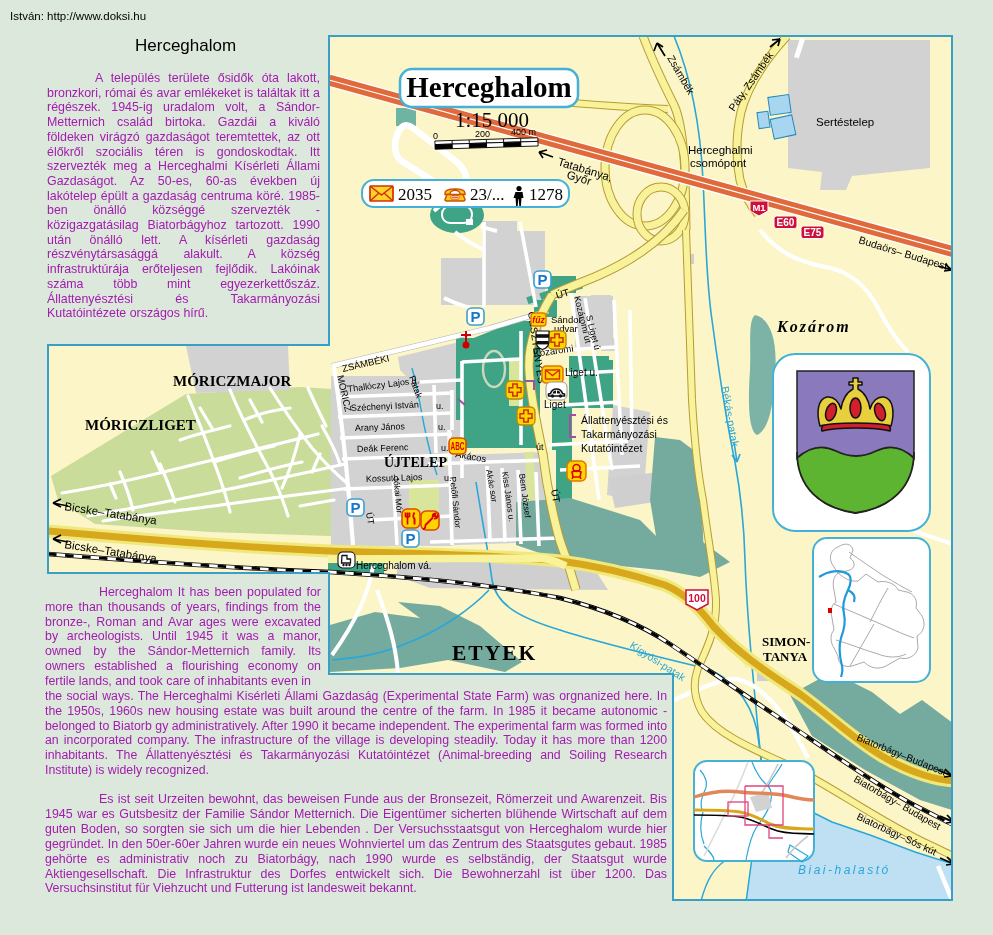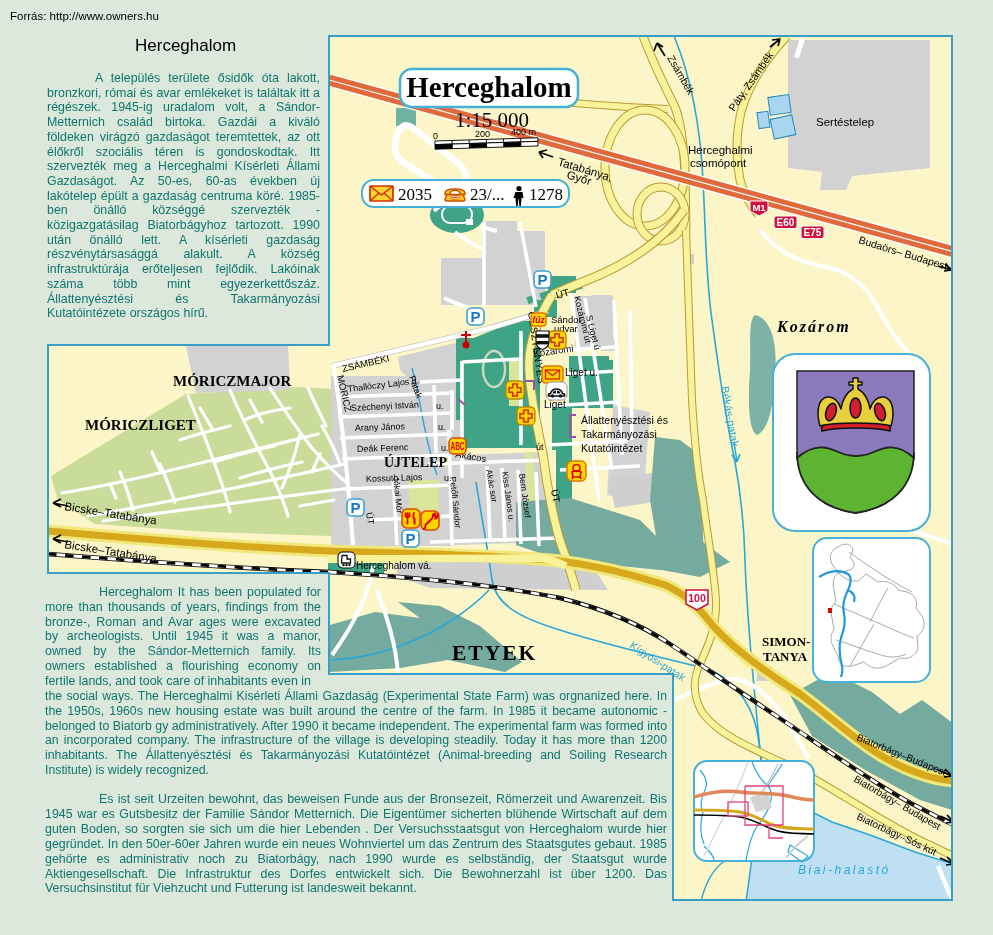--- a/index.html
+++ b/index.html
@@ -1,23 +1,23 @@
 <!DOCTYPE html>
 <html><head>
 <meta charset="utf-8">
 <style>
   html,body{margin:0;padding:0;}
   body{width:993px;height:935px;background:#dce8db;font-family:"Liberation Sans",sans-serif;position:relative;overflow:hidden;}
   .abs{position:absolute;}
-  .just{text-align:justify;color:#0f766e;}
+  .just{text-align:justify;color:#a21caf;}
 </style>
 </head>
 <body>
 
-<div class="abs" style="left:10px;top:10px;font-size:11.5px;color:#000;">Forrás: http://www.owners.hu</div>
+<div class="abs" style="left:10px;top:10px;font-size:11.5px;color:#000;">István: http://www.doksi.hu</div>
 
 <div class="abs" style="left:135px;top:36px;font-size:17px;color:#000;">Herceghalom</div>
 
 <div class="abs just" style="left:47px;top:71px;width:273px;font-size:12.4px;line-height:14.7px;text-indent:48px;">A település területe ősidők óta lakott, bronzkori, római és avar emlékeket is találtak itt a régészek. 1945-ig uradalom volt, a Sándor-Metternich család birtoka. Gazdái a kiváló földeken virágzó gazdaságot teremtettek, az ott élőkről szociális téren is gondoskodtak. Itt szervezték meg a Herceghalmi Kísérleti Állami Gazdaságot. Az 50-es, 60-as években új lakótelep épült a gazdaság centruma köré. 1985-ben önálló községgé szervezték - közigazgatásilag Biatorbágyhoz tartozott. 1990 után önálló lett. A kísérleti gazdaság részvénytársasággá alakult. A község infrastruktúrája erőteljesen fejlődik. Lakóinak száma több mint egyezerkettőszáz. Állattenyésztési és Takarmányozási Kutatóintézete országos hírű.</div>
 
 <div class="abs just" style="left:45px;top:585px;width:276px;font-size:12.4px;line-height:14.75px;text-indent:54px;">Herceghalom It has been populated for more than thousands of years, findings from the bronze-, Roman and Avar ages were excavated by archeologists. Until 1945 it was a manor, owned by the Sándor-Metternich family. Its owners established a flourishing economy on fertile lands, and took care of inhabitants even in</div>
 
 <div class="abs just" style="left:45px;top:689px;width:622px;font-size:12.3px;line-height:14.75px;">the social ways. The Herceghalmi Kisérleti Állami Gazdaság (Experimental State Farm) was orgnanized here. In the 1950s, 1960s new housing estate was built around the centre of the farm. In 1985 it became autonomic - belonged to Biatorb gy administratively. After 1990 it became independent. The experimental farm was formed into an incorporated company. The infrastructure of the village is developing steadily. Today it has more than 1200 inhabitants. The Állattenyésztési és Takarmányozási Kutatóintézet (Animal-breeding and Soiling Research Institute) is widely recognized.</div>
 
 <div class="abs just" style="left:45px;top:792px;width:622px;font-size:12.4px;line-height:14.9px;text-indent:54px;">Es ist seit Urzeiten bewohnt, das beweisen Funde aus der Bronsezeit, Römerzeit und Awarenzeit. Bis 1945 war es Gutsbesitz der Familie Sándor Metternich. Die Eigentümer sicherten blühende Wirtschaft auf dem guten Boden, so sorgten sie sich um die hier Lebenden . Der Versuchsstaatsgut von Herceghalom wurde hier gegründet. In den 50er-60er Jahren wurde ein neues Wohnviertel um das Zentrum des Staatsgutes gebaut. 1985 gehörte es administrativ noch zu Biatorbágy, nach 1990 wurde es selbständig, der Staatsgut wurde Aktiengesellschaft. Die Infrastruktur des Dorfes entwickelt sich. Die Bewohnerzahl ist über 1200. Das Versuchsinstitut für Viehzucht und Futterung ist landesweit bekannt.</div>

